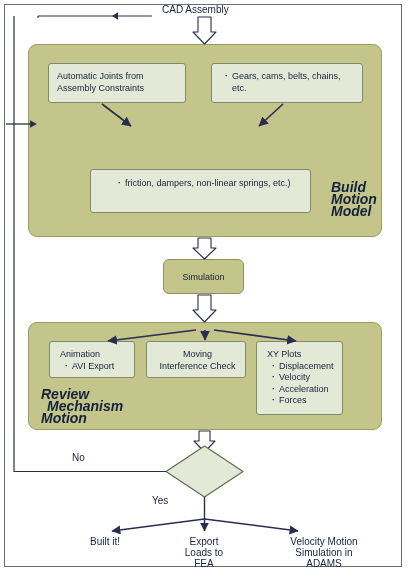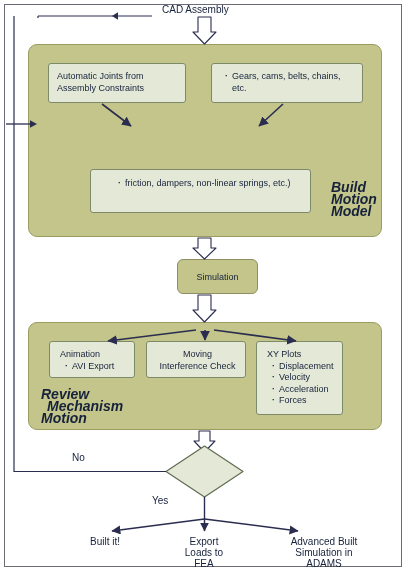--- a/index.html
+++ b/index.html
@@ -93,21 +93,21 @@
   <div class="box" style="left:90px; top:169px; width:221px; height:44px; padding:8px 6px 0 22px;">
     <ul>
       <li>friction, dampers, non-linear springs, etc.)</li>
     </ul>
   </div>
 
   <div class="grpcaption" style="left:331px; top:181px;">Build</div>
   <div class="grpcaption" style="left:331px; top:193px;">Motion</div>
   <div class="grpcaption" style="left:331px; top:205px;">Model</div>
 
-  <div class="simbox" style="left:163px; top:259px; width:81px; height:35px;margin-left:14px;">
+  <div class="simbox" style="left:163px; top:259px; width:81px; height:35px;">
     <span>Simulation</span>
   </div>
 
   <div class="group" style="left:28px; top:322px; width:354px; height:108px;"></div>
 
   <div class="box" style="left:49px; top:341px; width:86px; height:37px; padding:7px 4px 0 10px;">
     <span class="title">Animation</span>
     <ul>
       <li>AVI Export</li>
     </ul>
@@ -142,21 +142,21 @@
 
   <div class="lbl center" style="left:74px; top:536px; width:62px;">Built it!</div>
 
   <div class="lbl center" style="left:171px; top:536px; width:66px;">
     <span>Export</span><br>
     <span>Loads to</span><br>
     <span>FEA</span>
   </div>
 
   <div class="lbl center" style="left:274px; top:536px; width:100px;">
-    <span>Advanced Built</span><br>
+    <span>Velocity Motion</span><br>
     <span>Simulation in</span><br>
     <span>ADAMS</span>
   </div>
 
   <svg class="overlay" viewBox="0 0 408 573">
     <defs>
       <marker id="ah" markerWidth="7" markerHeight="7" refX="5.6" refY="3" orient="auto">
         <path d="M0,0 L6,3 L0,6 z" fill="#2a2d4f"></path>
       </marker>
     </defs>

